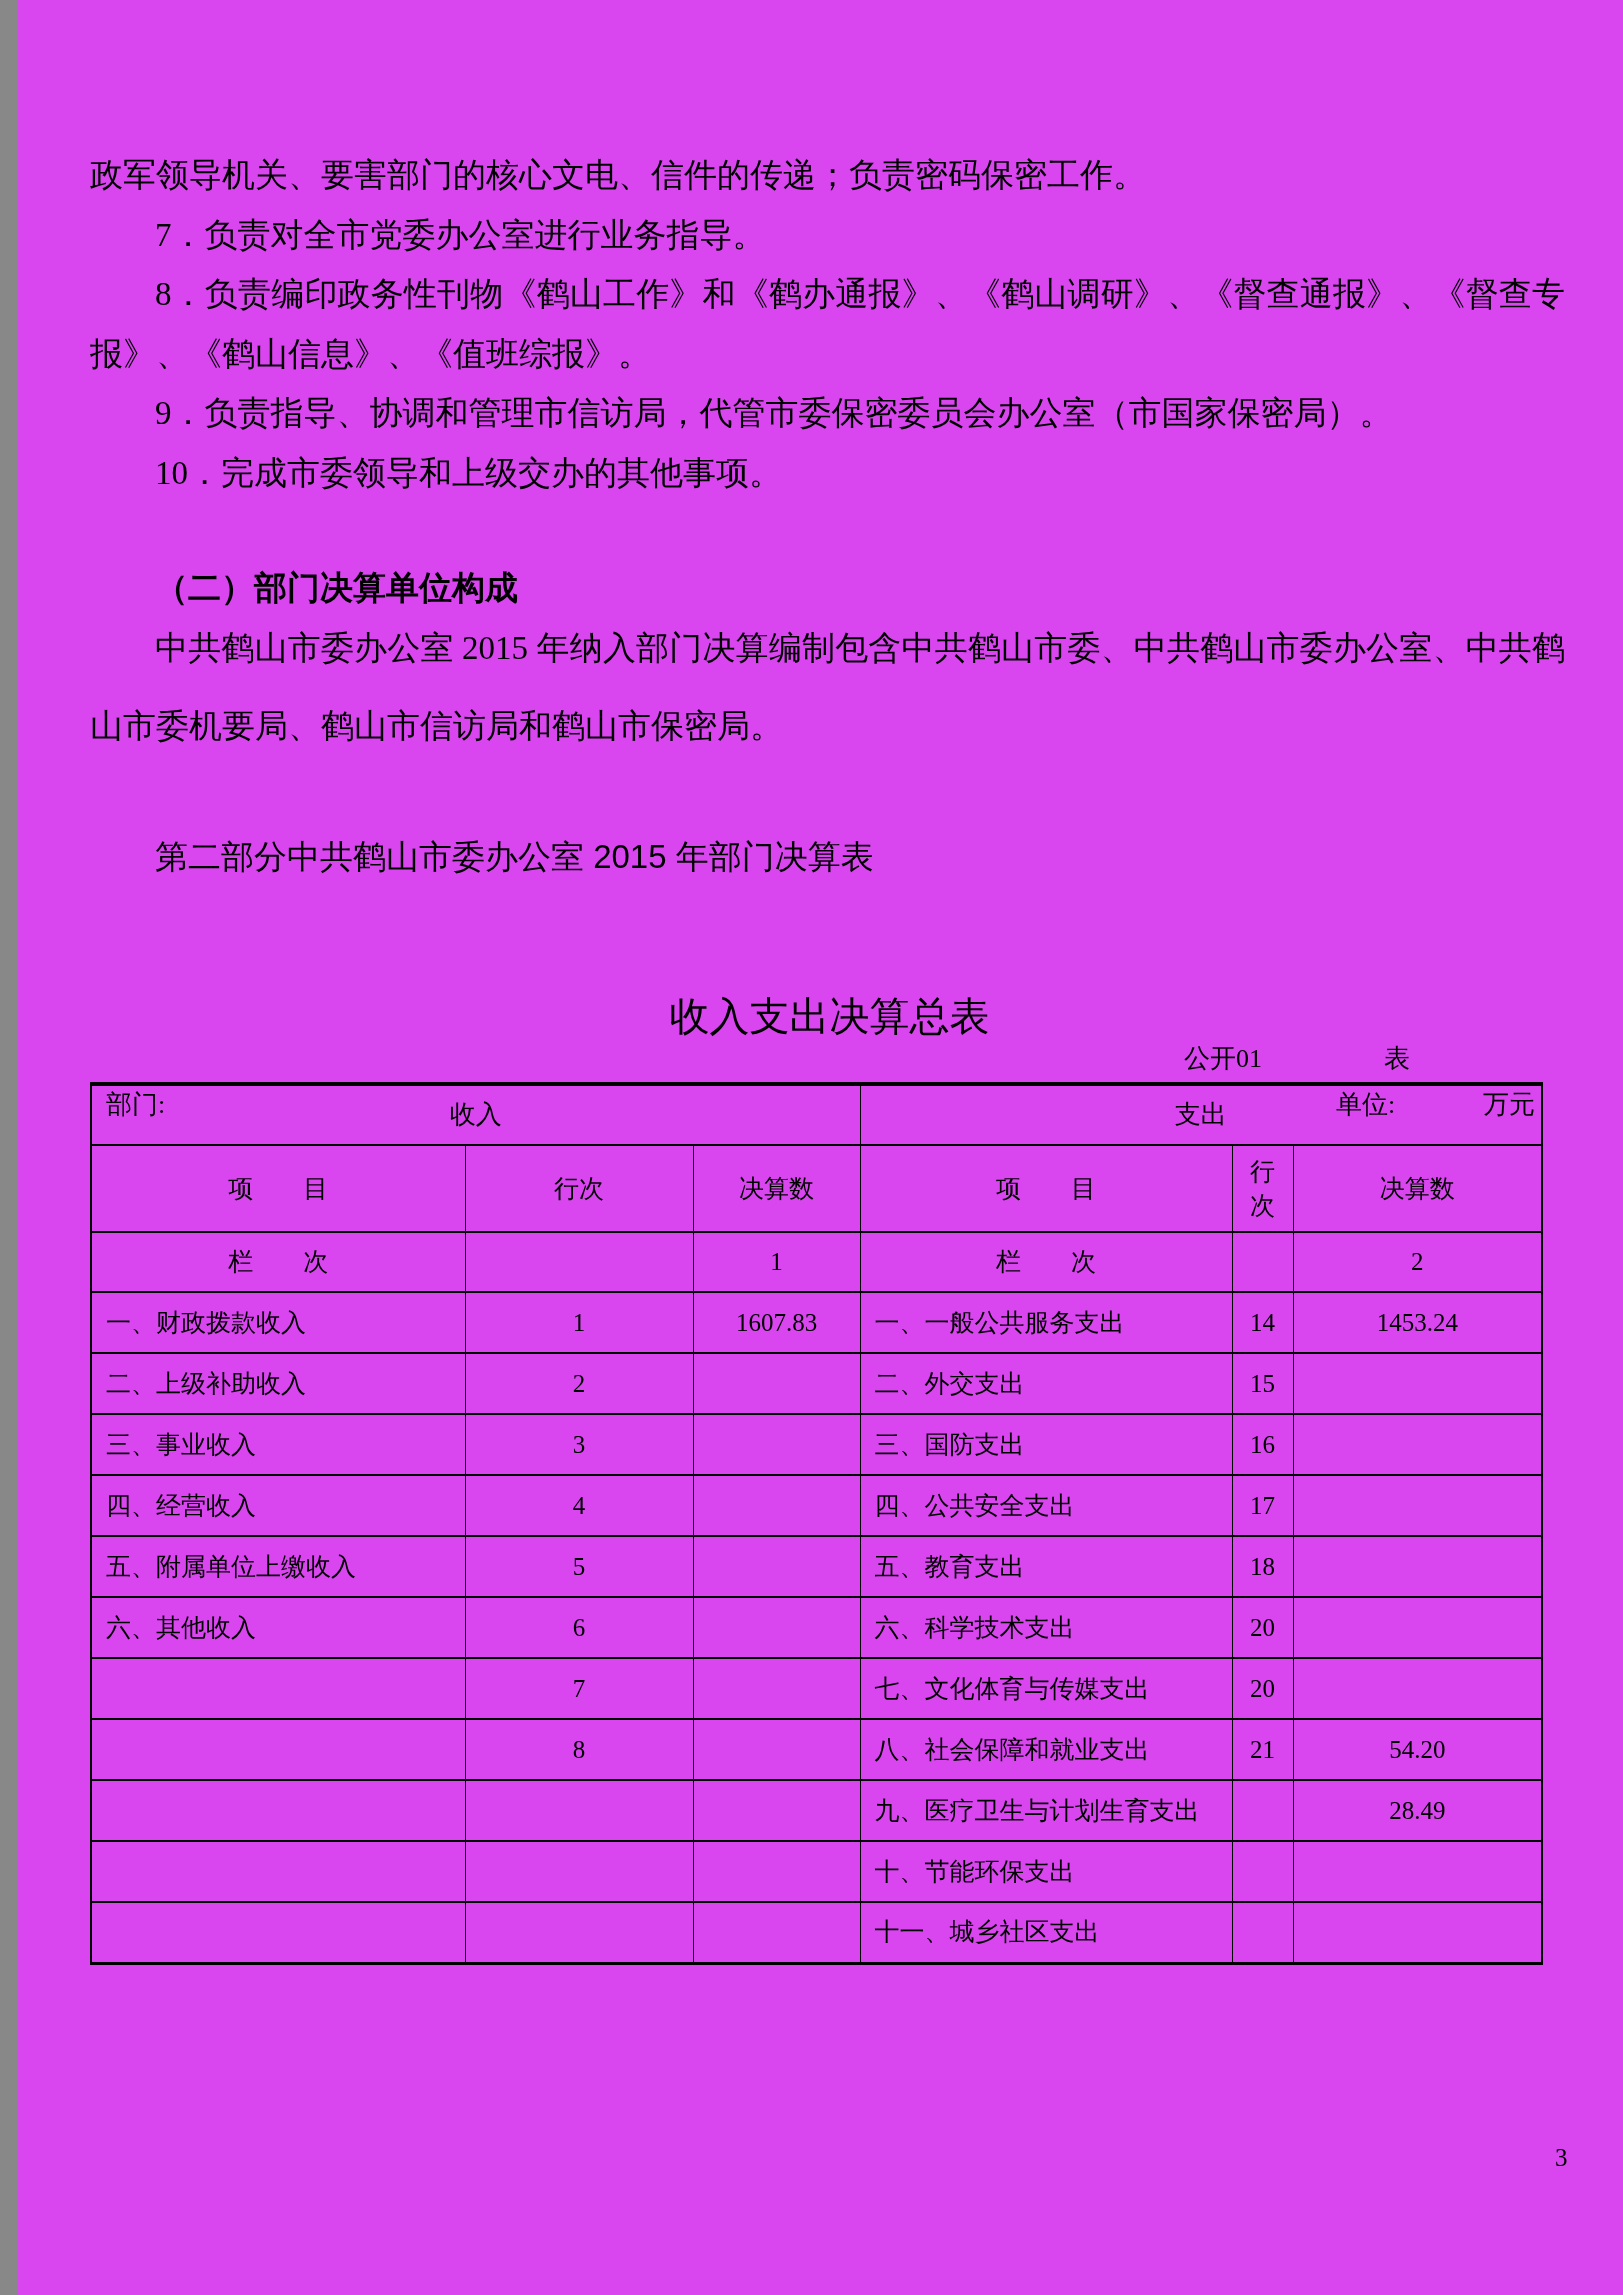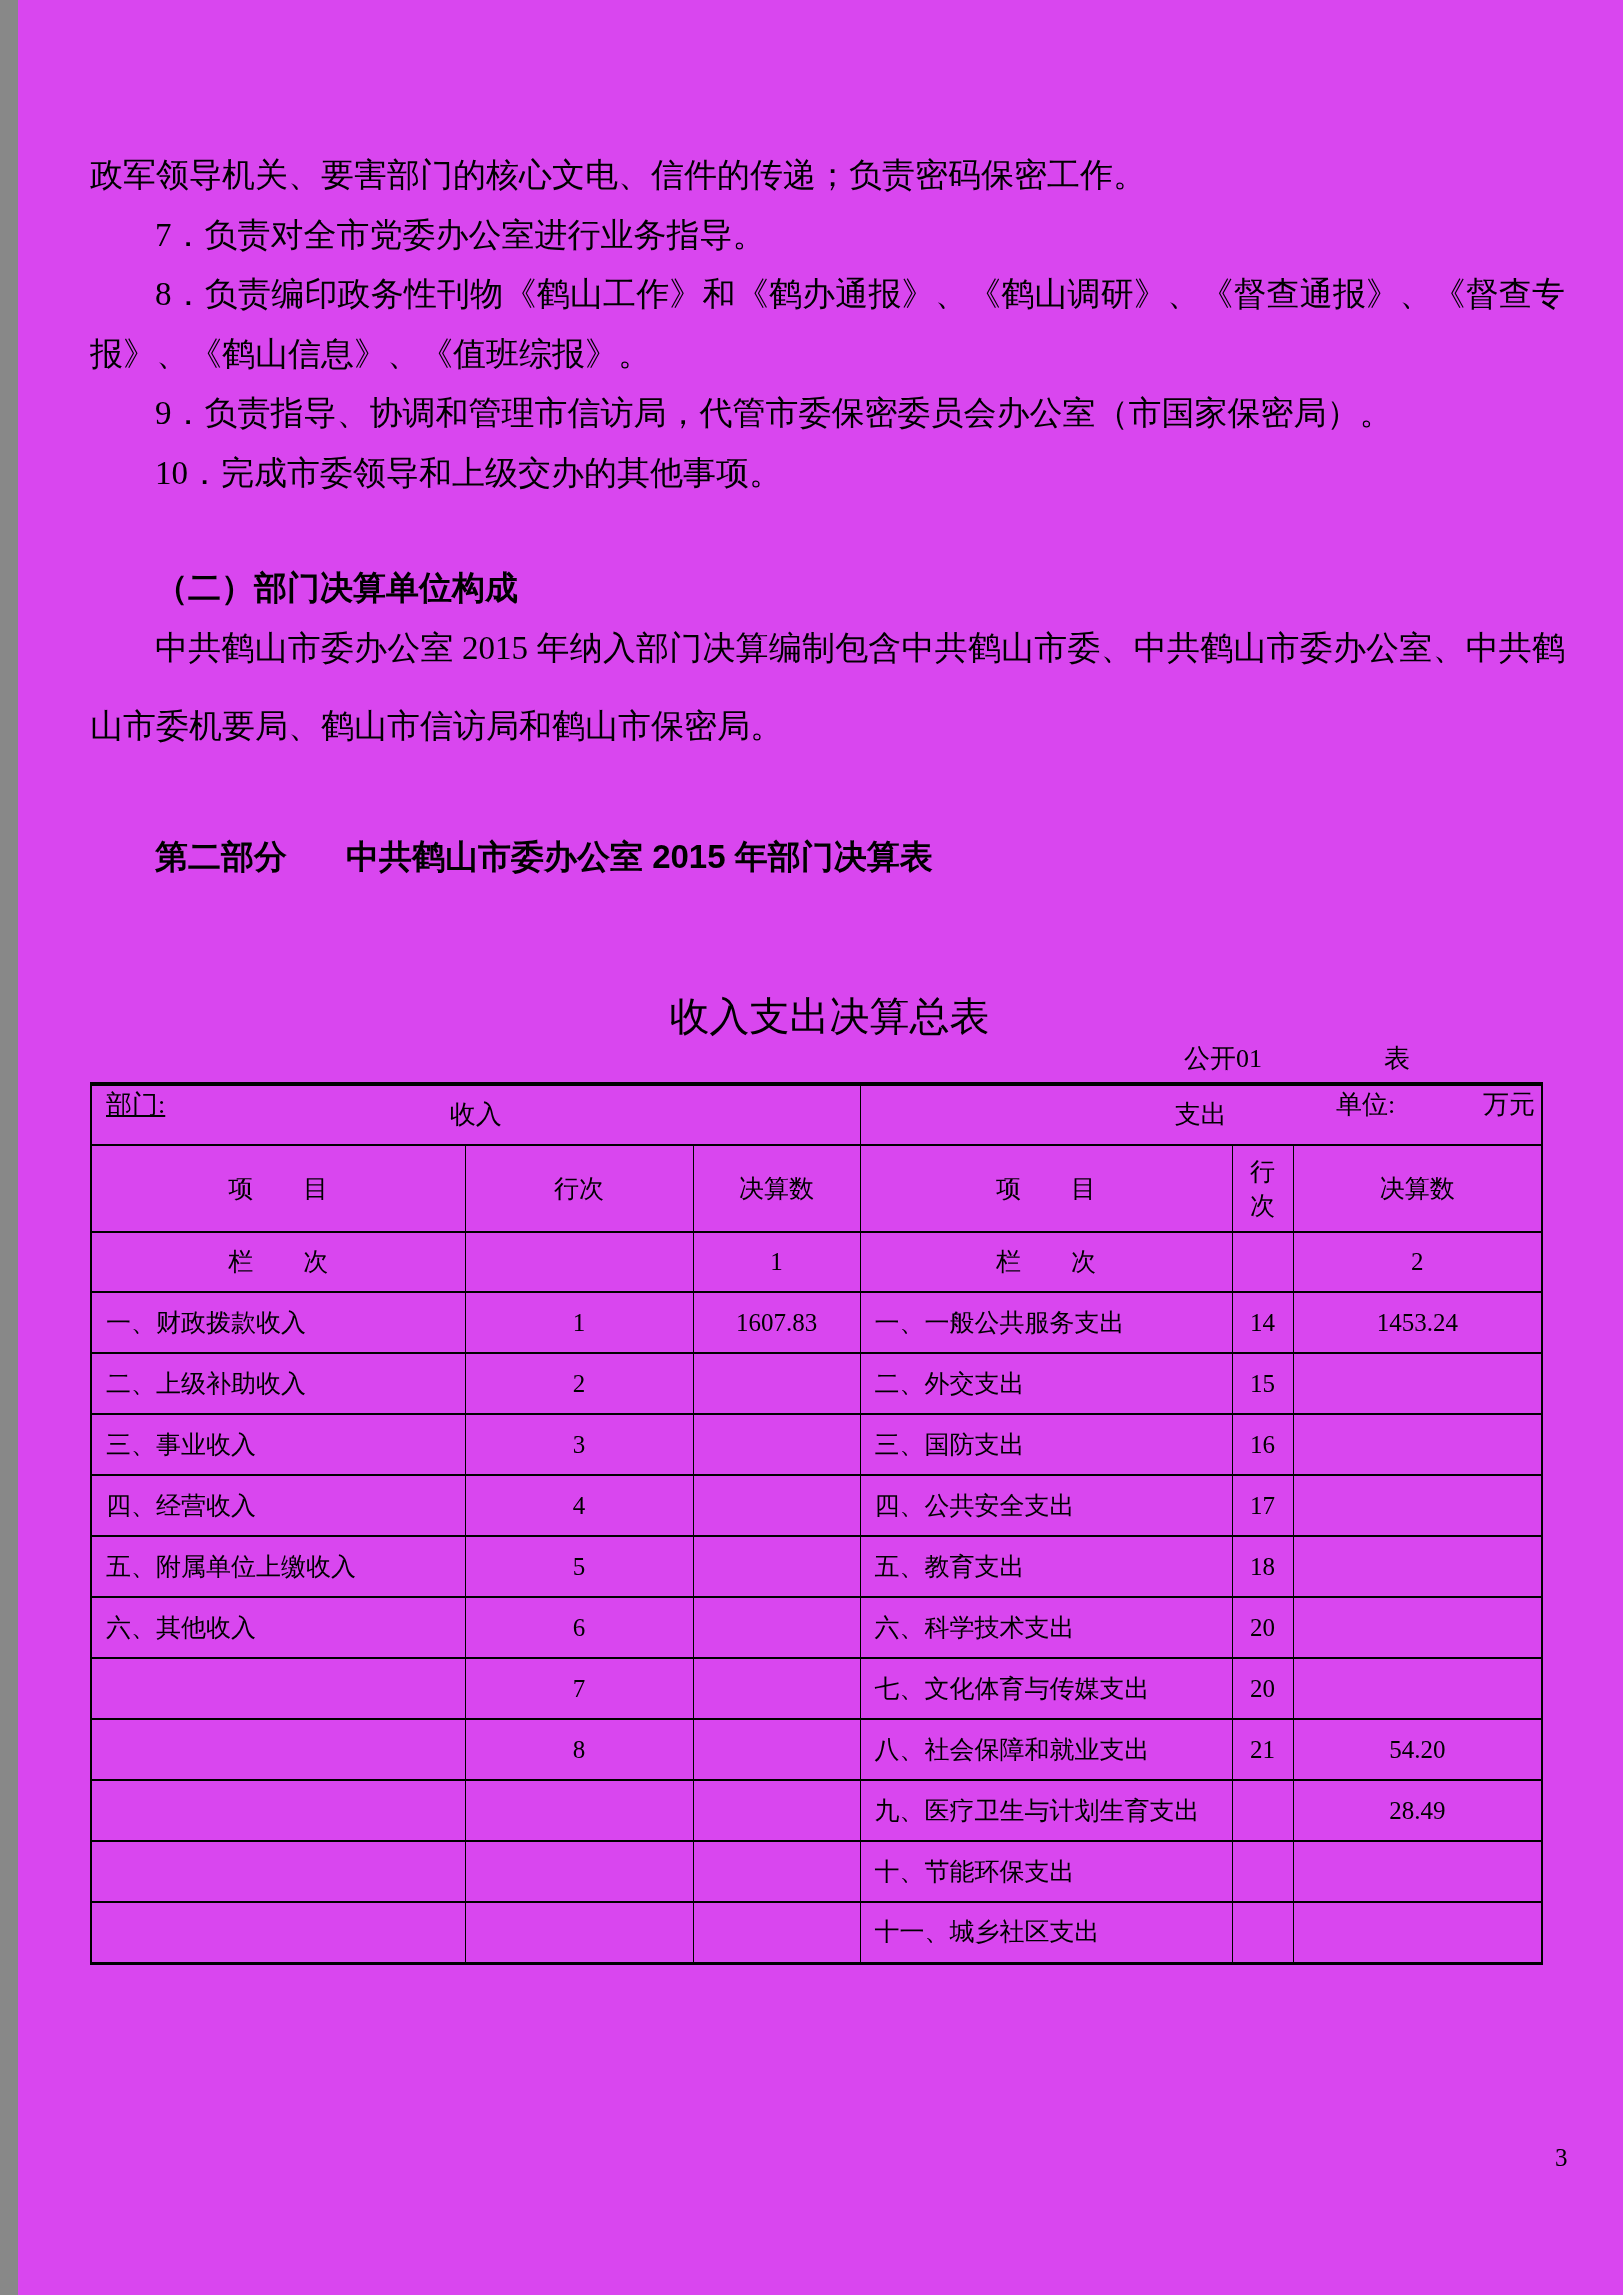--- a/index.html
+++ b/index.html
@@ -29,24 +29,23 @@
   }
   .heading{
     font-weight:bold;
     font-family:"Liberation Sans","DejaVu Sans",sans-serif;
   }
   .part2{
     position:absolute;
     left:137px;
     font-size:33px;
     line-height:1.1;
-    font-weight:bold;
+    font-weight:normal;
     font-family:"Liberation Sans","DejaVu Sans",sans-serif;
     display:flex;
-    gap:59px;
     white-space:nowrap;
   }
   .table-title{
     position:absolute;
     left:0;
     width:1623px;
     text-align:center;
     font-size:40px;
     line-height:1.1;
   }
@@ -62,21 +61,21 @@
   }
   .meta2{
     position:absolute;
     left:0;
     width:1623px;
     height:34px;
     font-size:26px;
     line-height:1.1;
   }
   .meta2 span{position:absolute;top:0;white-space:nowrap;}
-  .meta2 .dept{left:88px;text-decoration:underline;}
+  .meta2 .dept{left:88px;}
   .meta2 .unitl{left:1318px;}
   .meta2 .unitv{left:1465px;}
   table.fintable{
     position:absolute;
     left:72px;
     top:1082px;
     width:1452px;
     table-layout:fixed;
     border-collapse:collapse;
     font-size:25px;

